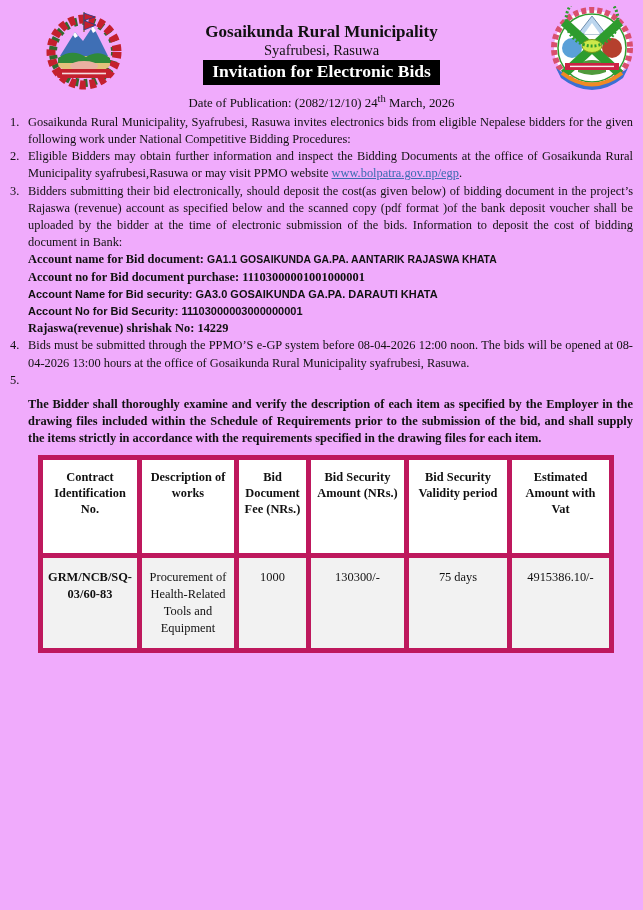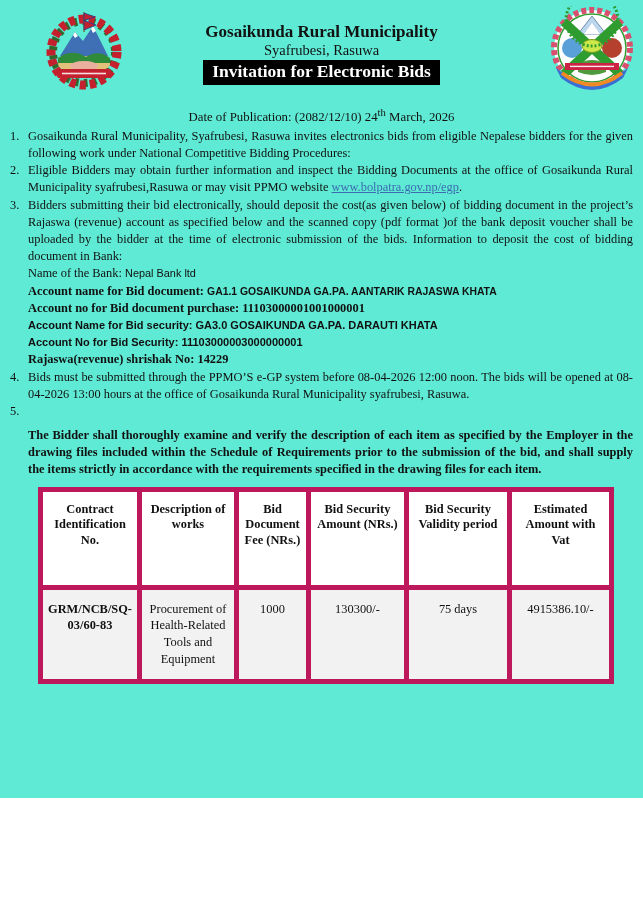--- a/index.html
+++ b/index.html
@@ -1,19 +1,19 @@
 <!DOCTYPE html>
 <html><head>
 <meta charset="utf-8">
 <style>
   html,body { margin:0; padding:0; background:#ffffff; }
   .page {
     position:relative;
-    width:643px; height:798px;
-    background:#5eead4;
+    width:643px; height:910px;
+    background:#f0abfc;
     font-family:"Liberation Serif", serif;
     color:#111;
     overflow:hidden;
   }
   
   .logo { position:absolute; top:6px; }
   .logo-left  { left:44px;  width:80px; height:84px; }
   .logo-right { left:548px; width:88px; height:94px; }
 
   
@@ -22,21 +22,21 @@
   .office-line, .address-line { font-size:14.5px; line-height:17.5px; }
 
   
   .banner-wrap { text-align:center; margin-top:0; }
   .banner {
     display:inline-block;
     background:#000; color:#fff;
     font-weight:bold; font-size:17.5px;
     padding:1px 9px 3px 9px;
   }
-  .pub-date { text-align:center; font-size:12.8px; margin-top:20px; line-height:15px; }
+  .pub-date { text-align:center; font-size:12.8px; margin-top:6px; line-height:15px; }
 
   
   .list { margin-top:3px; padding-right:10px; }
   .li { display:flex; font-size:12.4px; line-height:17.2px; }
   .li .num { flex:none; width:28px; padding-left:10px; box-sizing:border-box; }
   .li .content { flex:1; }
   .justify { text-align:justify; }
   .bold { font-weight:bold;margin-top:24px; }
 
   a.doclink { text-decoration:underline; }
@@ -132,21 +132,20 @@
 
     <div class="li">
       <span class="num">2.</span>
       <div class="content justify"><span>Eligible Bidders may obtain further information and inspect the Bidding Documents at the office of Gosaikunda Rural Municipality syafrubesi,Rasuwa or may visit PPMO website </span><a class="doclink" href="#" style="color:#3c6cb0">www.bolpatra.gov.np/egp</a><span>.</span></div>
     </div>
 
     <div class="li">
       <span class="num">3.</span>
       <div class="content">
         <div class="justify">Bidders submitting their bid electronically, should deposit the cost(as given below) of bidding document in the project’s Rajaswa (revenue) account as specified below and the scanned copy (pdf format )of the bank deposit voucher  shall be uploaded by the bidder at the time of electronic submission of the bids. Information to deposit the cost of bidding document in Bank:</div>
-        <div class="bank-line"><span>Name of the Bank:</span> <span class="bank-value">Nepal Bank ltd</span></div>
         <div class="bank-line"><span class="serif-bold">Account name for Bid document:</span> <span class="sans-bold-sm">GA1.1 GOSAIKUNDA GA.PA. AANTARIK RAJASWA KHATA</span></div>
         <div class="bank-line serif-bold">Account no for Bid document purchase: 11103000001001000001</div>
         <div class="bank-line sans-bold-line">Account Name for Bid security: GA3.0 GOSAIKUNDA GA.PA. DARAUTI  KHATA</div>
         <div class="bank-line sans-bold-line">Account No for Bid Security: 11103000003000000001</div>
         <div class="bank-line serif-bold">Rajaswa(revenue) shrishak No: 14229</div>
       </div>
     </div>
 
     <div class="li">
       <span class="num">4.</span>

